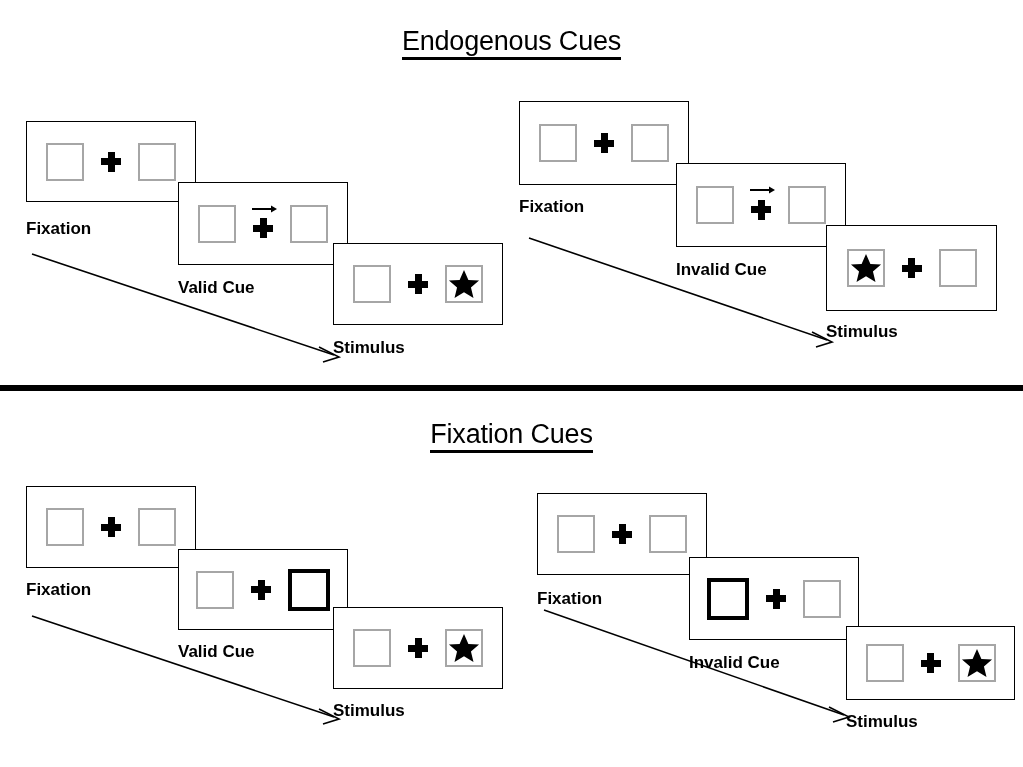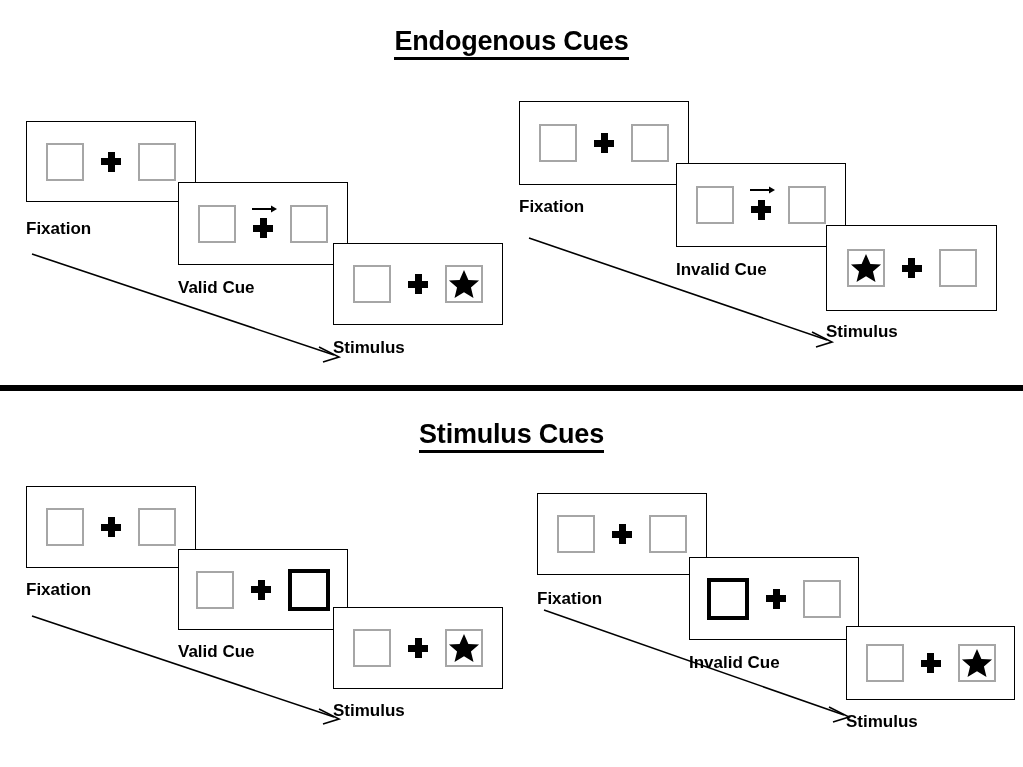--- a/index.html
+++ b/index.html
@@ -22,21 +22,21 @@
     width: 1023px;
     height: 767px;
   }
 
   
   .section-title {
     position: absolute;
     width: 100%;
     text-align: center;
     font-size: 27px;
-    font-weight: bold;
+    font-weight: normal;
     letter-spacing: -0.2px;
     white-space: nowrap;
   }
   .section-title span {
     border-bottom: 3px solid #000;
     padding-bottom: 1px;
   }
   #title-endogenous { top: 26px; }
   #title-exogenous  { top: 419px; }
 
@@ -244,21 +244,21 @@
   <div class="panel-label" style="left:826px; top:322px; width:171px;">Stimulus</div>
 
   <svg class="seq-arrow" style="left:525px; top:232px; width:318px; height:122px;" viewBox="0 0 318 122">
     <line x1="4" y1="6" x2="302" y2="108" stroke="#000" stroke-width="1.6"></line>
     <polyline points="287,100 307,110 291,115" fill="none" stroke="#000" stroke-width="1.6"></polyline>
   </svg>
 
   <div class="divider"></div>
 
   <div class="section-title" id="title-exogenous">
-    <span>Stimulus Cues</span>
+    <span>Fixation Cues</span>
   </div>
 
   <div class="panel" style="left:26px; top:486px; width:170px; height:82px;">
     <div class="panel-inner">
       <div class="sq"></div>
       <div class="center-col">
         <div class="plus"></div>
       </div>
       <div class="sq"></div>
     </div>

